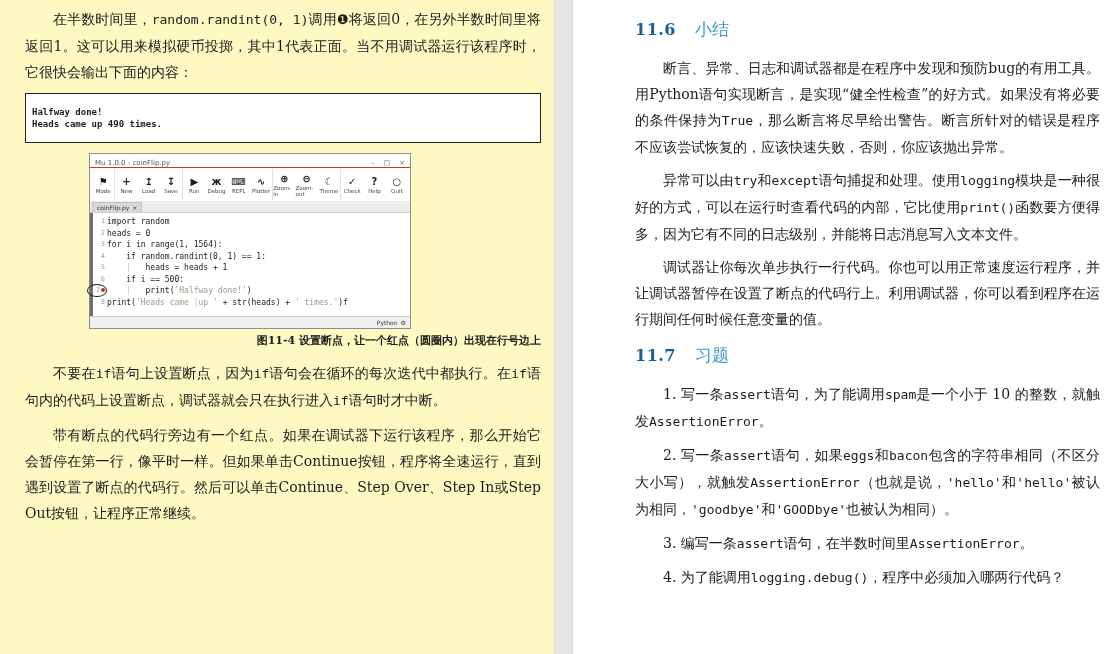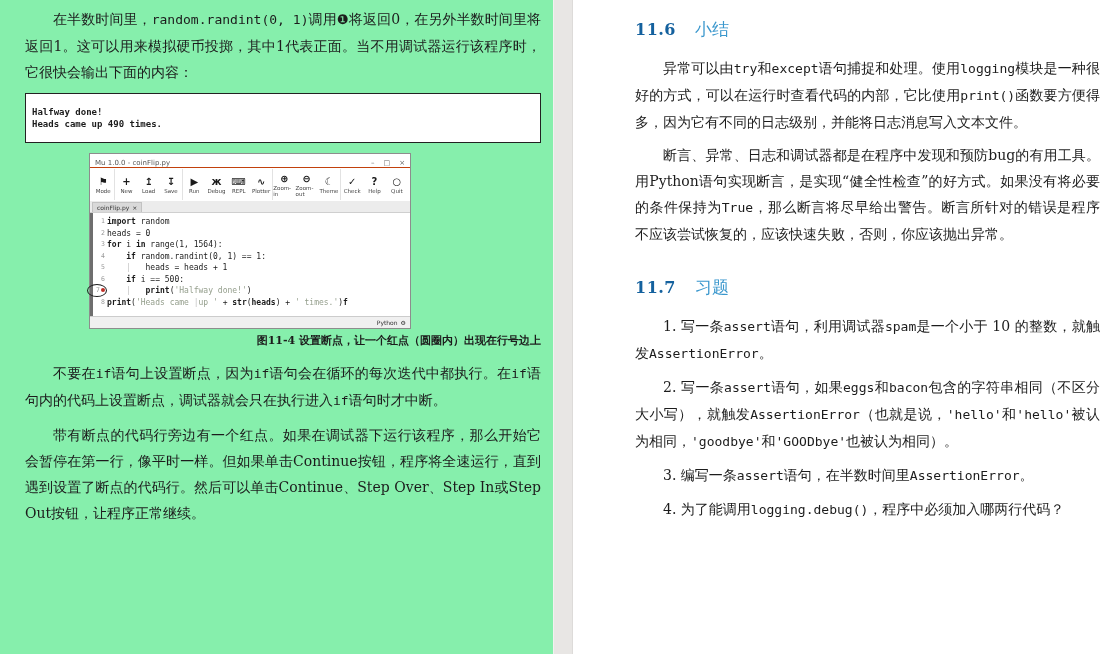--- a/index.html
+++ b/index.html
@@ -1,21 +1,21 @@
 <!DOCTYPE html>
 <html><head>
 <meta charset="utf-8">
 <style>
   * { margin:0; padding:0; box-sizing:border-box; }
   html,body { width:1118px; height:654px; overflow:hidden; background:#fff; }
   body { font-family:"DejaVu Serif","Liberation Serif",serif; color:#1c1c1c; }
   .spread { display:flex; width:1118px; height:654px; }
 
   
-  .page-left { width:553px; height:654px; padding:6px 12px 0 25px; background:#86efac; }
+  .page-left { width:553px; height:654px; padding:6px 12px 0 25px; background:#fef9c3; }
   .page-left p.body { font-size:14px; line-height:26px; text-indent:2em; margin-bottom:8px; text-align:justify; }
   .seg-code { font-family:"DejaVu Sans Mono","Liberation Mono",monospace; font-size:.93em; }
   .seg-mark { font-size:.95em; }
   .output-box { border:1px solid #222; font-family:"DejaVu Sans Mono","Liberation Mono",monospace;
                 font-size:9px; font-weight:700; line-height:12px; padding:12px 6px; white-space:pre;
                 margin:2px 0 10px 0; background:#fff; }
 
   
   .gutter { width:20px; height:654px; background:#e8e6e4; border-left:1px solid #f2f1f0; border-right:1px solid #dddbd9; }
 
@@ -43,21 +43,21 @@
             padding:1px 4px; margin-left:2px; display:flex; gap:3px; align-items:center; }
   .mu-code { position:relative; padding:3px 0 8px 0; border-left:3px solid #6e6e6e; min-height:96px;
              font-family:"DejaVu Sans Mono","Liberation Mono",monospace; }
   .code-line { display:flex; line-height:11.5px; }
   .ln { position:relative; width:14px; flex:0 0 14px; text-align:right; padding-right:2px;
         font-size:6.5px; color:#999; line-height:11.5px; }
   .ln .bp-dot { display:inline-block; width:4px; height:4px; border-radius:50%; background:#c03028; margin-left:1px; vertical-align:middle; }
   .bp-circle { position:absolute; left:-6px; top:-1px; width:20px; height:13px; border:1.3px solid #1a1a1a;
                border-radius:50%; pointer-events:none; }
   .code-text { font-size:8px; white-space:pre; color:#1a1a1a; }
-  .code-text .seg-kw { font-weight:700; }
+  .code-text .seg-kw { font-weight:400; }
   .code-text .seg-str { color:#949e8c; }
   .code-text .seg-dim { color:#c4c4c4; }
   .mu-statusbar { height:12px; background:#f0f0f0; border-top:1px solid #cccccc; display:flex;
                   justify-content:flex-end; align-items:center; gap:3px; padding:0 4px; font-size:6px; color:#333; }
   .fig-caption { text-align:right; font-size:11px; font-weight:700; margin:2px 0 12px 0; }
 </style>
 </head>
 <body>
 
 <div class="spread">
@@ -189,26 +189,27 @@
 
   </div>
 
   <div class="gutter"></div>
 
   <div class="page-right">
     <div class="sec-head">
       <span class="num">11.6</span>
       <span class="ttl">小结</span>
     </div>
+    <p class="body"><span class="seg-text">断言、异常、日志和调试器都是在程序中发现和预防bug的有用工具。用Python语句实现断言，是实现“健全性检查”的好方式。如果没有将必要的条件保持为</span><span class="seg-code">True</span><span class="seg-text">，那么断言将尽早给出警告。断言所针对的错误是程序不应该尝试恢复的，应该快速失败，否则，你应该抛出异常。</span></p>
     <p class="body"><span class="seg-text">异常可以由</span><span class="seg-code">try</span><span class="seg-text">和</span><span class="seg-code">except</span><span class="seg-text">语句捕捉和处理。使用</span><span class="seg-code">logging</span><span class="seg-text">模块是一种很好的方式，可以在运行时查看代码的内部，它比使用</span><span class="seg-code">print()</span><span class="seg-text">函数要方便得多，因为它有不同的日志级别，并能将日志消息写入文本文件。</span></p>
-    <p class="body"><span class="seg-text">断言、异常、日志和调试器都是在程序中发现和预防bug的有用工具。用Python语句实现断言，是实现“健全性检查”的好方式。如果没有将必要的条件保持为</span><span class="seg-code">True</span><span class="seg-text">，那么断言将尽早给出警告。断言所针对的错误是程序不应该尝试恢复的，应该快速失败，否则，你应该抛出异常。</span></p>
-
-    <div class="sec-head" style="margin-top:29px;">
+    <p class="body"><span class="seg-text">调试器让你每次单步执行一行代码。你也可以用正常速度运行程序，并让调试器暂停在设置了断点的代码行上。利用调试器，你可以看到程序在运行期间任何时候任意变量的值。</span></p>
+
+    <div class="sec-head" style="margin-top:12px;">
       <span class="num">11.7</span>
       <span class="ttl">习题</span>
     </div>
-    <p class="body"><span class="seg-text">1. 写一条</span><span class="seg-code">assert</span><span class="seg-text">语句，利用调试器</span><span class="seg-code">spam</span><span class="seg-text">是一个小于 10 的整数，就触发</span><span class="seg-code">AssertionError</span><span class="seg-text">。</span></p>
+    <p class="body"><span class="seg-text">1. 写一条</span><span class="seg-code">assert</span><span class="seg-text">语句，为了能调用</span><span class="seg-code">spam</span><span class="seg-text">是一个小于 10 的整数，就触发</span><span class="seg-code">AssertionError</span><span class="seg-text">。</span></p>
     <p class="body"><span class="seg-text">2. 写一条</span><span class="seg-code">assert</span><span class="seg-text">语句，如果</span><span class="seg-code">eggs</span><span class="seg-text">和</span><span class="seg-code">bacon</span><span class="seg-text">包含的字符串相同（不区分大小写），就触发</span><span class="seg-code">AssertionError</span><span class="seg-text">（也就是说，</span><span class="seg-code">'hello'</span><span class="seg-text">和</span><span class="seg-code">'hello'</span><span class="seg-text">被认为相同，</span><span class="seg-code">'goodbye'</span><span class="seg-text">和</span><span class="seg-code">'GOODbye'</span><span class="seg-text">也被认为相同）。</span></p>
     <p class="body"><span class="seg-text">3. 编写一条</span><span class="seg-code">assert</span><span class="seg-text">语句，在半数时间里</span><span class="seg-code">AssertionError</span><span class="seg-text">。</span></p>
     <p class="body"><span class="seg-text">4. 为了能调用</span><span class="seg-code">logging.debug()</span><span class="seg-text">，程序中必须加入哪两行代码？</span></p>
 
   </div>
 </div>
 
 </body></html>

